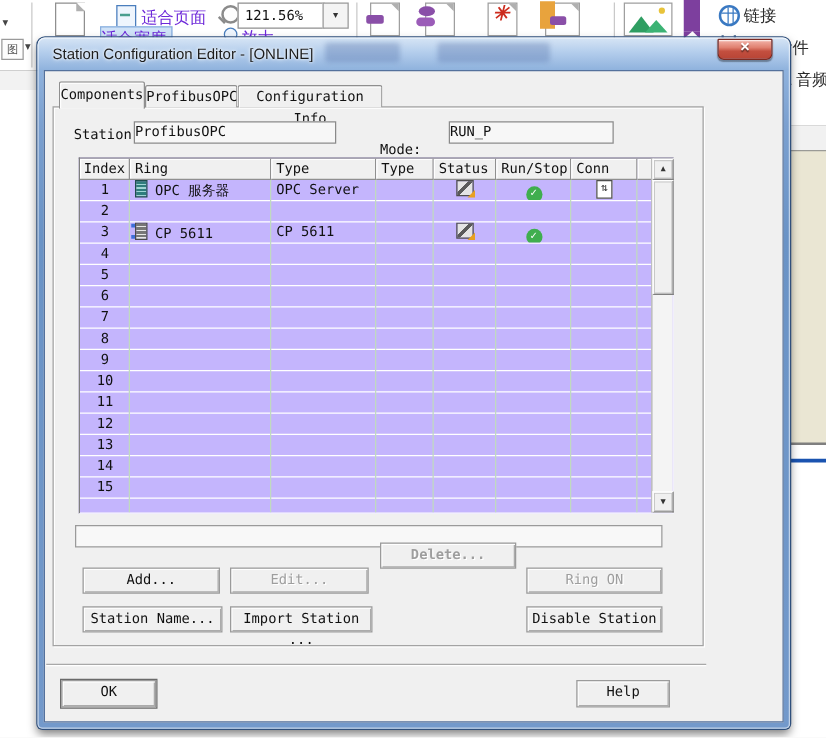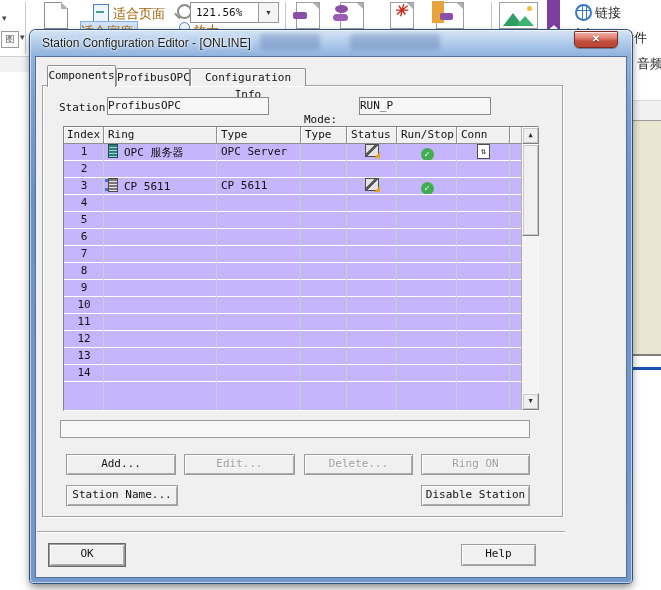--- a/index.html
+++ b/index.html
@@ -12,21 +12,21 @@
   .grayband{position:absolute;left:0;top:57px;width:661px;height:15px;background:#f2f2f2;}
   .vsep{position:absolute;top:2px;width:1px;height:52px;background:#c9c9c9;}
   .tb-caret{position:absolute;font-size:9px;color:#444;}
   .pic-btn{position:absolute;left:1px;top:31px;width:16px;height:15px;border:1px solid #9a9a9a;
            background:#fdfdfd;font-size:9px;line-height:14px;text-align:center;color:#555;}
   .page-ic{position:absolute;width:22px;height:25px;background:#fff;border:1px solid #8f8f8f;}
   .page-ic .ear{position:absolute;right:-1px;top:-1px;width:0;height:0;
       border-left:7px solid transparent;border-top:7px solid #fff;}
   .page-ic .ear2{position:absolute;right:-1px;top:-1px;width:0;height:0;
       border-top:7px solid transparent;border-left:7px solid #b0b0b0;}
-  .cjk{font-size:13px;color:#a16207;}
+  .cjk{font-size:13px;color:#6d28d9;}
   .fitpage-ic{position:absolute;width:14px;height:16px;border:1px solid #4a7ebd;background:#eef5fd;}
   .fitpage-ic i{position:absolute;left:2px;top:6px;width:8px;height:2px;background:#4a9e8e;}
   .mag-ic{position:absolute;width:11px;height:11px;border:2px solid #8a8a8a;border-radius:50%;background:#fdfdfd;}
   .mag-ic i{position:absolute;left:-5px;top:9px;width:7px;height:2px;background:#8a8a8a;transform:rotate(45deg);}
   .zoom-combo{position:absolute;left:190px;top:2px;width:63px;height:19px;background:#fff;
       border:1px solid #8f8f8f;font-family:"DejaVu Sans Mono",monospace;font-size:11px;
       line-height:19px;padding-left:5px;color:#111;}
   .zoom-arrow{position:absolute;left:258px;top:2px;width:19px;height:19px;background:#f4f4f4;
       border:1px solid #9a9a9a;text-align:center;font-size:7px;line-height:19px;color:#333;}
   .annot{position:absolute;top:2px;width:22px;height:25px;background:#fff;border:1px solid #9f9f9f;}
@@ -401,36 +401,46 @@
             </div>
             <div class="trow">
               <div class="tcell ctr" style="width: 40px;">14</div>
               <div class="tcell" style="width: 113px;"></div>
               <div class="tcell" style="width: 84px;"></div>
               <div class="tcell" style="width: 46px;"></div>
               <div class="tcell ctr" style="width: 50px;"></div>
               <div class="tcell ctr" style="width: 60px;"></div>
               <div class="tcell ctr" style="width: 53px;"></div>
             </div>
+            <div class="trow">
+              <div class="tcell ctr" style="width: 40px;">15</div>
+              <div class="tcell" style="width: 113px;"></div>
+              <div class="tcell" style="width: 84px;"></div>
+              <div class="tcell" style="width: 46px;"></div>
+              <div class="tcell ctr" style="width: 50px;"></div>
+              <div class="tcell ctr" style="width: 60px;"></div>
+              <div class="tcell ctr" style="width: 53px;"></div>
+            </div>
           </div>
         <div id="tscroll">
           <div class="sb-btn" style="top:0;">▲</div>
           <div id="sb-thumb"></div>
           <div class="sb-btn" style="bottom:0;">▼</div>
         </div>
       </div>
 
       <div id="statusstrip"></div>
 
       <div class="dbtn" style="left:30px;top:397px;width:108px;">Add...</div>
       <div class="dbtn disabled" style="left:148px;top:397px;width:109px;">Edit...</div>
-      <div class="dbtn disabled" style="left:268px;top:397px;width:107px;">Delete...</div>
+      <div class="dbtn disabled" style="left:268px;top:377px;width:107px;font-weight:bold;">Delete...</div>
       <div class="dbtn disabled" style="left:385px;top:397px;width:107px;">Ring ON</div>
 
       <div class="dbtn" style="left:30px;top:428px;width:110px;">Station Name...</div>
+      <div class="dbtn" style="left:148px;top:428px;width:112px;">Import Station ...</div>
       <div class="dbtn" style="left:385px;top:428px;width:107px;">Disable Station</div>
 
       <div id="sep-bottom"></div>
       <div class="dbtn big" id="ok-btn" style="left:13px;top:487px;width:74px;">OK</div>
       <div class="dbtn big" style="left:425px;top:487px;width:73px;">Help</div>
     </div>
   </div>
 </div>
 
 </body></html>

